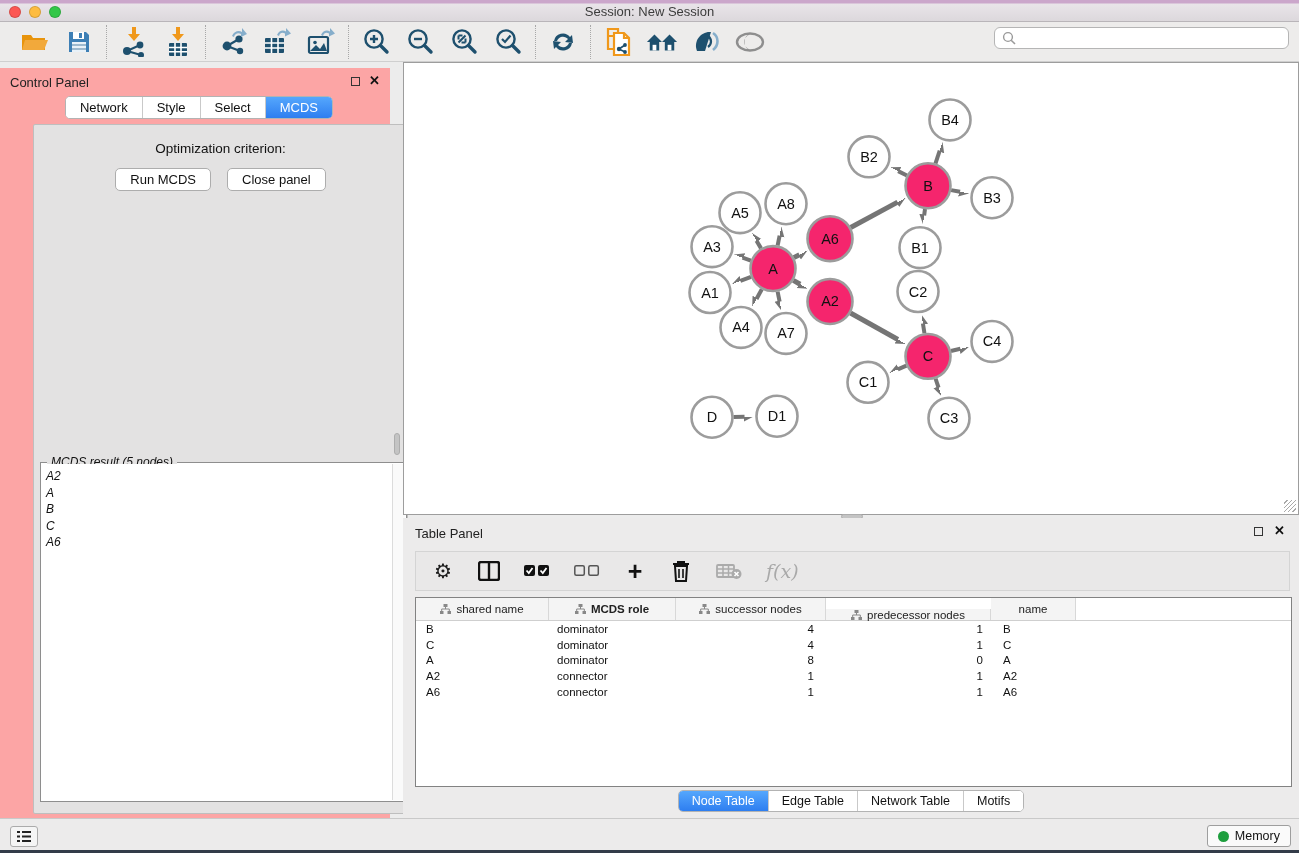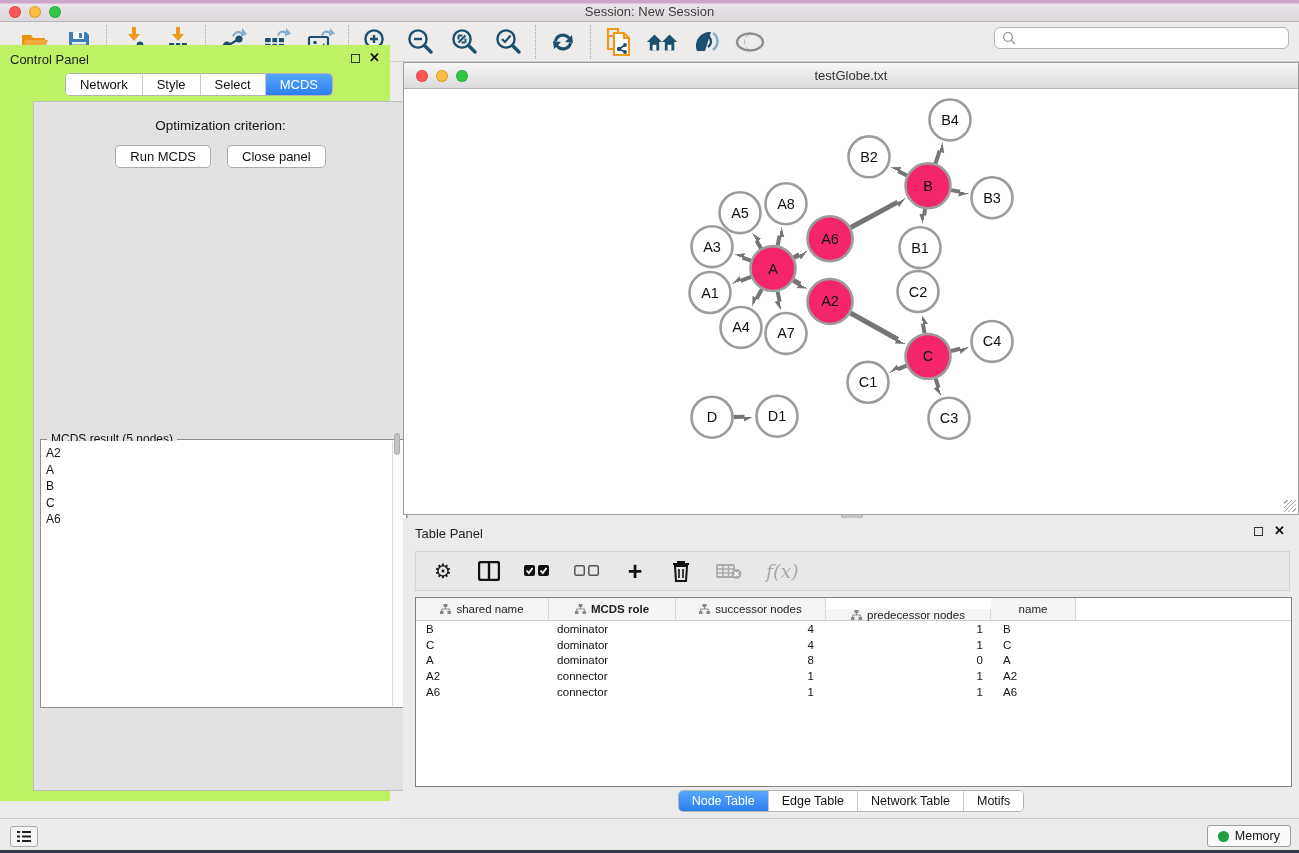--- a/index.html
+++ b/index.html
@@ -20,21 +20,21 @@
   .toolbar { position:absolute; left:0; top:22px; width:1299px; height:40px; background:#EDECEB;
     border-bottom:1px solid #CFCFCF; display:flex; align-items:center; padding-left:8px; }
   .tbgroup { display:flex; align-items:center; gap:12px; padding:0 11px; }
   .tbsep { width:1px; height:34px; border-left:1px dotted #A8A8A8; }
   .tbbtn { width:32px; height:32px; display:flex; align-items:center; justify-content:center; cursor:default; }
   .searchbox { position:absolute; right:10px; top:5px; width:295px; height:22px; background:#FFF;
     border:1px solid #B5B5B5; border-radius:6px; display:flex; align-items:center; padding-left:6px; }
   .searchbox input { border:none; outline:none; flex:1; font-size:12px; height:18px; background:transparent; }
 
   
-  .control-panel { position:absolute; left:0; top:45px; width:390px; height:756px; background:#bef264; }
+  .control-panel { position:absolute; left:0; top:68px; width:390px; height:756px; background:#fca5a5; }
   .panel-head { position:relative; height:28px; }
   .panel-title { position:absolute; left:10px; top:7px; font-size:13px; color:#222; }
   .float-box { position:absolute; top:9px; width:9px; height:9px; border:1.6px solid #333; }
   .close-x { position:absolute; top:5px; font-size:13px; font-weight:bold; color:#111; }
   .cp-float { right:30px; } .cp-close { right:10px; }
 
   .seg-tabs { display:flex; justify-content:center;padding-left:8px; }
   .seg { display:flex; border:1px solid #B3B3B3; border-radius:5px; overflow:hidden; background:#FFF; }
   .seg-item { padding:3px 14px; font-size:13px; color:#111; background:#FFF; border-right:1px solid #C9C9C9; cursor:default; }
   .seg-item:last-child { border-right:none; }
@@ -46,21 +46,21 @@
   .dropdown { position:relative; margin:10px auto 0; width:313px; height:24px; background:#FFF;
     border:1px solid #ABABAB; border-radius:4px; font-size:13px; line-height:22px; padding-left:8px; color:#111; }
   .dd-stepper { position:absolute; right:2px; top:2px; width:19px; height:18px; border-radius:4px;
     background:linear-gradient(#58A9FE,#2F7FF0); display:flex; flex-direction:column; align-items:center; justify-content:center; gap:2px; }
   .dd-stepper i { width:0; height:0; border-left:4px solid transparent; border-right:4px solid transparent; }
   .dd-up { border-bottom:4px solid #FFF; } .dd-down { border-top:4px solid #FFF; }
   .btn-row { display:flex; justify-content:center; gap:16px; margin-top:12px; }
   .pbtn { background:#FFF; border:1px solid #ADADAD; border-radius:5px; font-size:13px; padding:3px 14px;
     font-family:"Liberation Sans",sans-serif; color:#111; }
 
-  .result-group { position:absolute; left:6px; top:337px; width:367px; height:269px; border:1px solid #8E8E8E; background:#FFF; }
+  .result-group { position:absolute; left:6px; top:337px; width:367px; height:340px; border:1px solid #8E8E8E; background:#FFF;font-style:italic; }
   .result-label { position:absolute; top:-8px; left:6px; background:#E3E2E2; padding:0 4px; font-size:12px; color:#111; }
   .result-list { position:absolute; inset:1px 15px 1px 1px; background:#FFF; padding:4px 0 0 4px; overflow:hidden; }
   .result-item { font-size:12px; line-height:16.5px; color:#111; }
   .result-scroll { position:absolute; top:1px; bottom:1px; right:1px; width:13px; background:#FAFAFA; border-left:1px solid #DCDCDC; }
 
   
   .v-grip { position:absolute; left:394px; top:433px; width:6px; height:22px; background:#C4C4C4; border-radius:3px; border:1px solid #ADADAD; }
   .h-grip { position:absolute; left:841px; top:514px; width:22px; height:5px; background:#C4C4C4; border-radius:3px; border:1px solid #ADADAD; }
 
   
@@ -308,28 +308,20 @@
             <div class="result-item">A6</div>
           </div>
         <div class="result-scroll"></div>
       </div>
     </div>
   </div>
 
   <div class="v-grip"></div>
 
   <div class="net-window">
-    <div class="net-titlebar">
-      <div class="net-lights">
-        <span class="light red"></span>
-        <span class="light yellow"></span>
-        <span class="light green"></span>
-      </div>
-      <div class="title">testGlobe.txt</div>
-    </div>
     <div class="net-canvas">
       <svg id="graph-svg" viewBox="0 0 894 426" preserveAspectRatio="none">
         <defs>
           <marker id="arrow" markerUnits="userSpaceOnUse" markerWidth="14" markerHeight="12" refX="1" refY="0" orient="auto">
             <path d="M0,-5 L10,0 L0,5 Z" fill="#757575"></path>
           </marker>
         </defs>
         <g id="edges-layer">
             <line x1="357.0692307692308" y1="159.75384615384615" x2="352.5" y2="152" stroke="#757575" stroke-width="4" marker-end="url(#arrow)"></line>
             <line x1="373.6087291757473" y1="156.95635412126336" x2="375.626225608009" y2="146.8688719599549" stroke="#757575" stroke-width="4" marker-end="url(#arrow)"></line>

